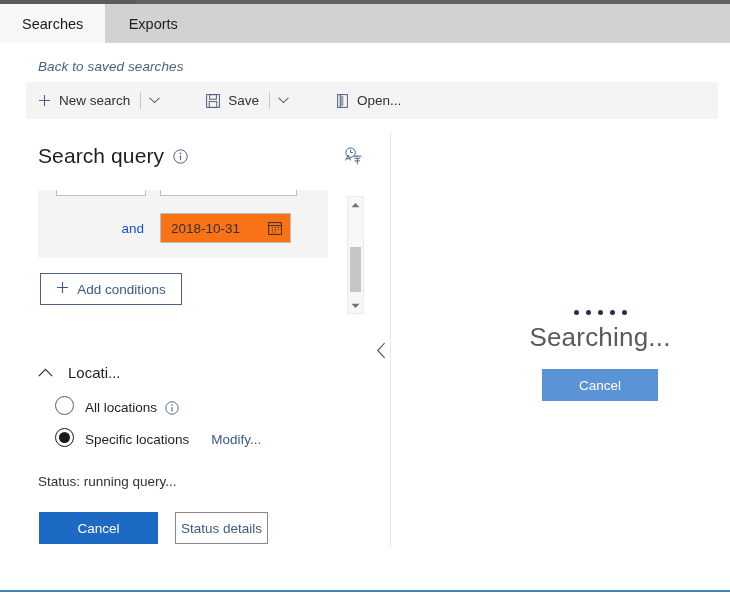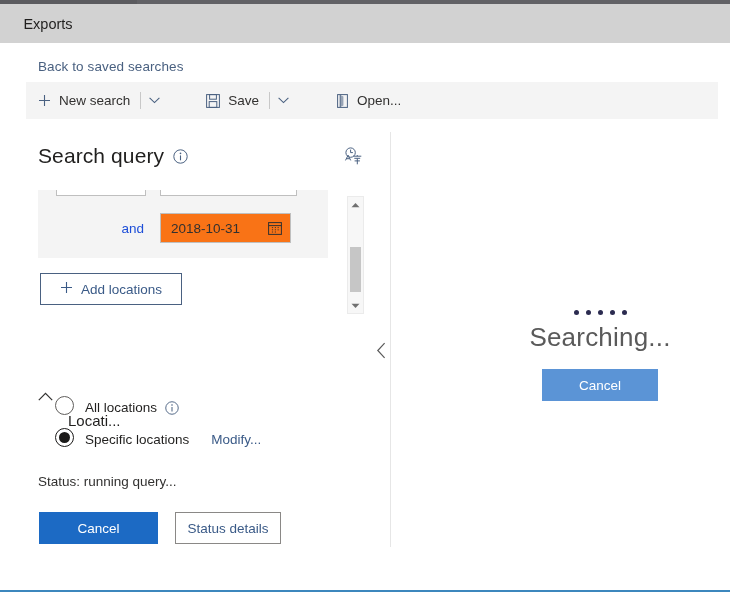--- a/index.html
+++ b/index.html
@@ -60,20 +60,21 @@
   }
 
   
   .back-link {
     position: absolute;
     top: 59px; left: 38px;
     font-size: 13.5px;
     color: #4a6181;
     cursor: pointer;
     letter-spacing: 0.1px;
+    font-style: italic;
   }
 
   
   .command-bar {
     position: absolute;
     top: 82px; left: 26px;
     width: 692px;
     height: 37px;
     background: #f4f4f4;
     display: flex;
@@ -303,21 +304,21 @@
   
   .loc-header {
     position: absolute;
     top: 364px; left: 38px;
     display: flex;
     align-items: center;
     gap: 15px;
     cursor: pointer;
   }
   .chev-up { color: #323130; display: inline-flex; }
-  .loc-title { font-size: 15px; color: #201f1e; margin-top: 48px; }
+  .loc-title { font-size: 15px; color: #201f1e; }
 
   .radio-row {
     position: absolute;
     left: 55px;
     display: flex;
     align-items: flex-end;
     cursor: pointer;
   }
   .radio-row.r1 { top: 396px; }
   .radio-row.r2 { top: 428px; }
@@ -370,21 +371,21 @@
     font-family: "Liberation Sans", sans-serif;
     display: flex;
     align-items: center;
     justify-content: center;
     cursor: pointer;
     box-sizing: border-box;
   }
   .btn-secondary {
     position: absolute;
     top: 512px; left: 175px;
-    width: 106px; height: 32px;
+    width: 93px; height: 32px;
     background: #ffffff;
     color: #3a5a87;
     border: 1px solid #8a8886;
     font-size: 13.5px;
     font-family: "Liberation Sans", sans-serif;
     display: flex;
     align-items: center;
     justify-content: center;
     cursor: pointer;
     box-sizing: border-box;
@@ -439,20 +440,23 @@
     background: #3c87bd;
   }
 </style>
 </head>
 <body>
 
 <div class="top-strip"></div>
 <div class="top-strip-right"></div>
 
 <div class="tab-bar">
+  <div class="tab active">
+    <span>Searches</span>
+  </div>
   <div class="tab">
     <span>Exports</span>
   </div>
 </div>
 
 <div class="back-link">
   <span>Back to saved searches</span>
 </div>
 
 <div class="command-bar">
@@ -569,21 +573,21 @@
       </svg>
   </div>
 </div>
 
 <div class="add-cond">
   <span>
     <svg width="13" height="13" viewBox="0 0 13 13">
         <path d="M6.5 1v11M1 6.5h11" stroke="currentColor" stroke-width="1.1" fill="none"></path>
       </svg>
   </span>
-  <span>Add locations</span>
+  <span>Add conditions</span>
 </div>
 
 <div class="loc-header">
   <span class="chev-up">
     <svg width="15" height="9" viewBox="0 0 15 9">
         <path d="M0.8 8.2L7.5 1.4l6.7 6.8" stroke="currentColor" stroke-width="1.2" fill="none"></path>
       </svg>
   </span>
   <span class="loc-title">Locati...</span>
 </div>

